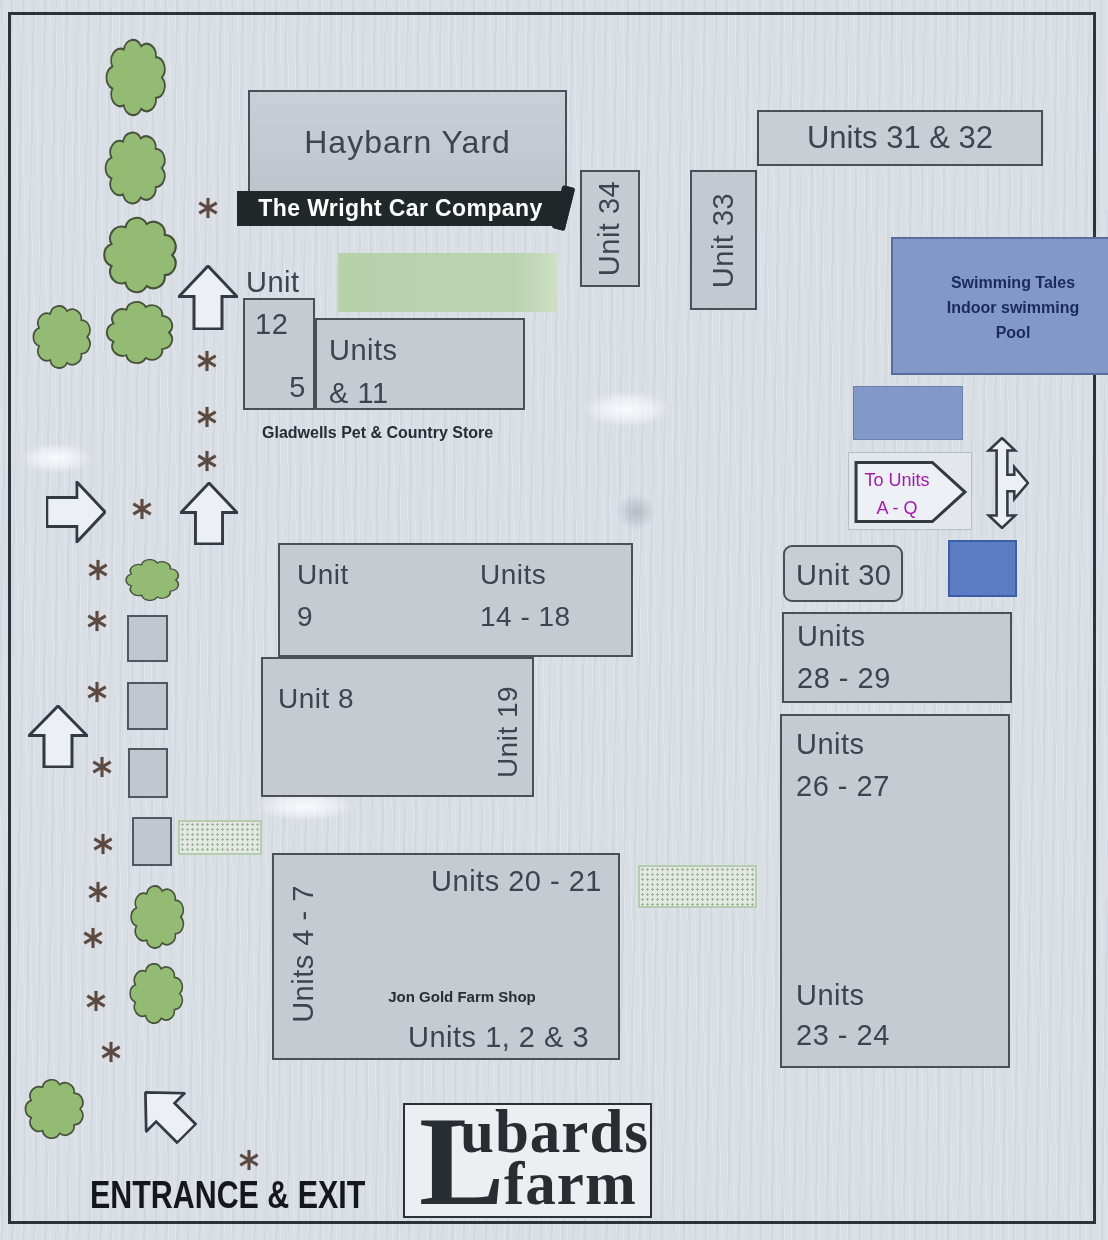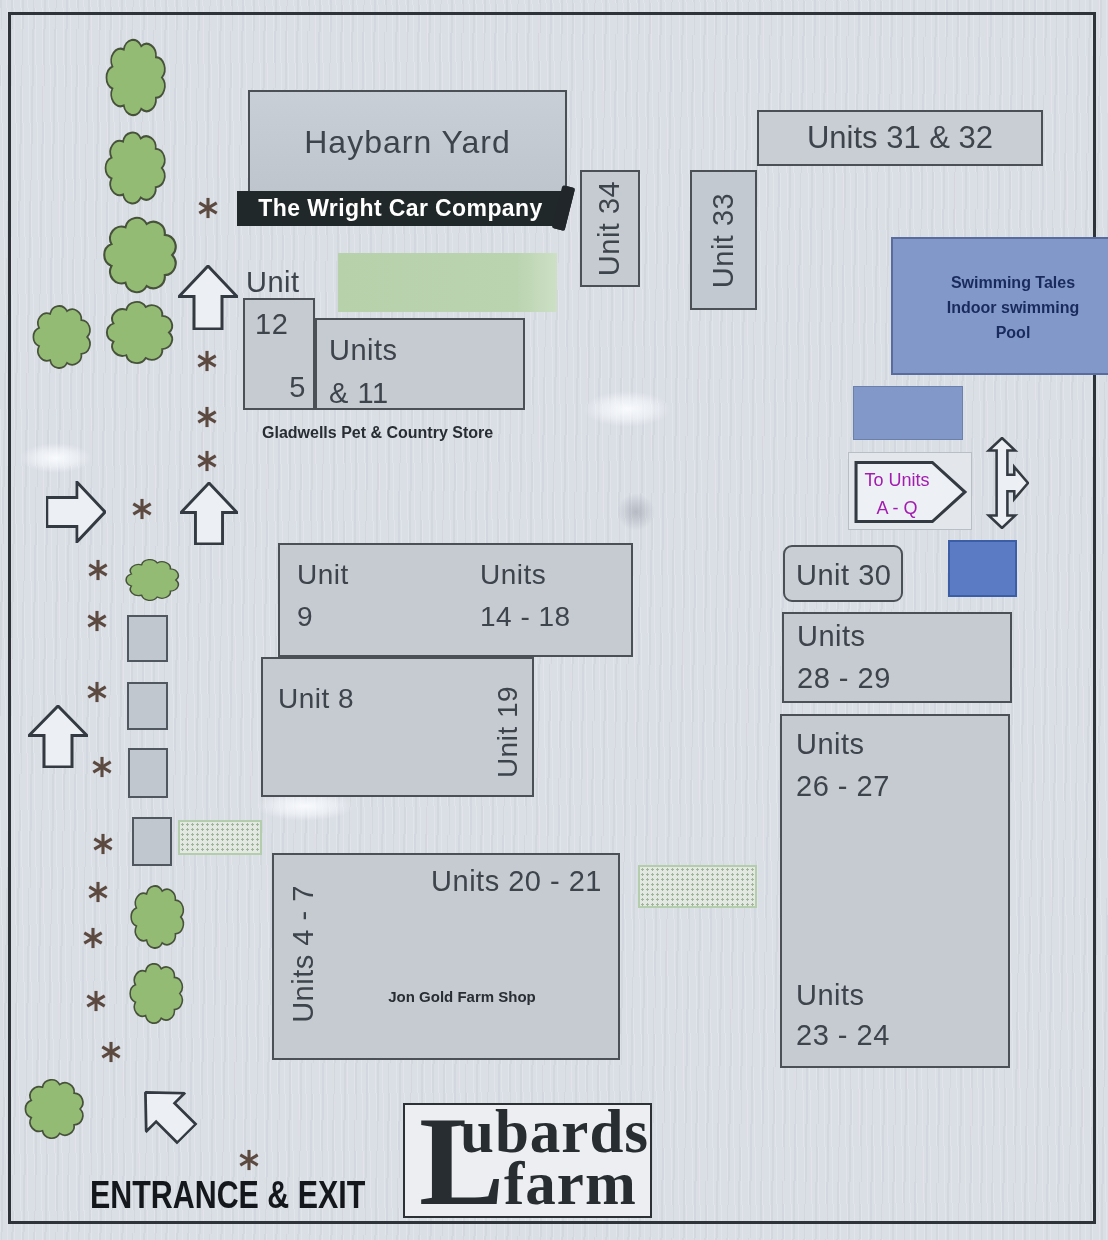--- a/index.html
+++ b/index.html
@@ -287,20 +287,21 @@
 
   <div class="bld" style="left:261px;top:657px;width:273px;height:140px;">
     <span class="abs lbl-md" style="left:15px;top:24px;">Unit 8</span>
     <span class="abs lbl-md" style="left:197px;top:57px;width:96px;height:32px;text-align:center;transform:rotate(-90deg);">Unit 19</span>
   </div>
 
   <div class="bld" style="left:272px;top:853px;width:348px;height:207px;">
     <span class="abs lbl-lg" style="right:16px;top:10px;">Units 20 - 21</span>
     <span class="abs lbl-lg" style="left:-52px;top:84px;width:160px;height:30px;text-align:center;transform:rotate(-90deg);">Units 4 - 7</span>
     <span class="abs boldsmall" style="left:53px;top:133px;width:270px;text-align:center;font-size:15px;">Jon Gold Farm Shop</span>
+    <span class="abs lbl-lg" style="left:134px;top:166px;">Units 1, 2 &amp; 3</span>
   </div>
 
   <div id="logo" style="left:403px;top:1103px;width:249px;height:115px;">
     <span class="l-init">L</span>
     <span class="l-rest">ubards</span>
     <span class="l-farm">farm</span>
   </div>
 
   <div id="t-entrance" style="left:90px;top:1174px;">ENTRANCE &amp; EXIT</div>
 

